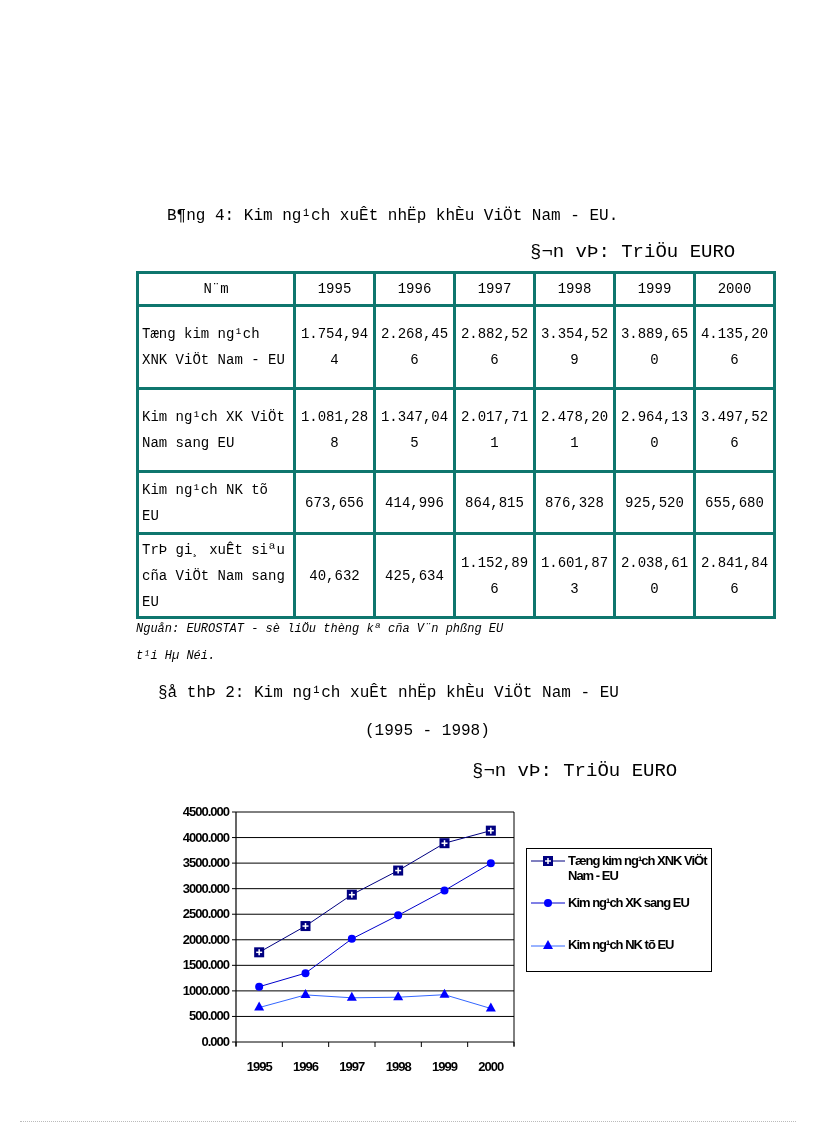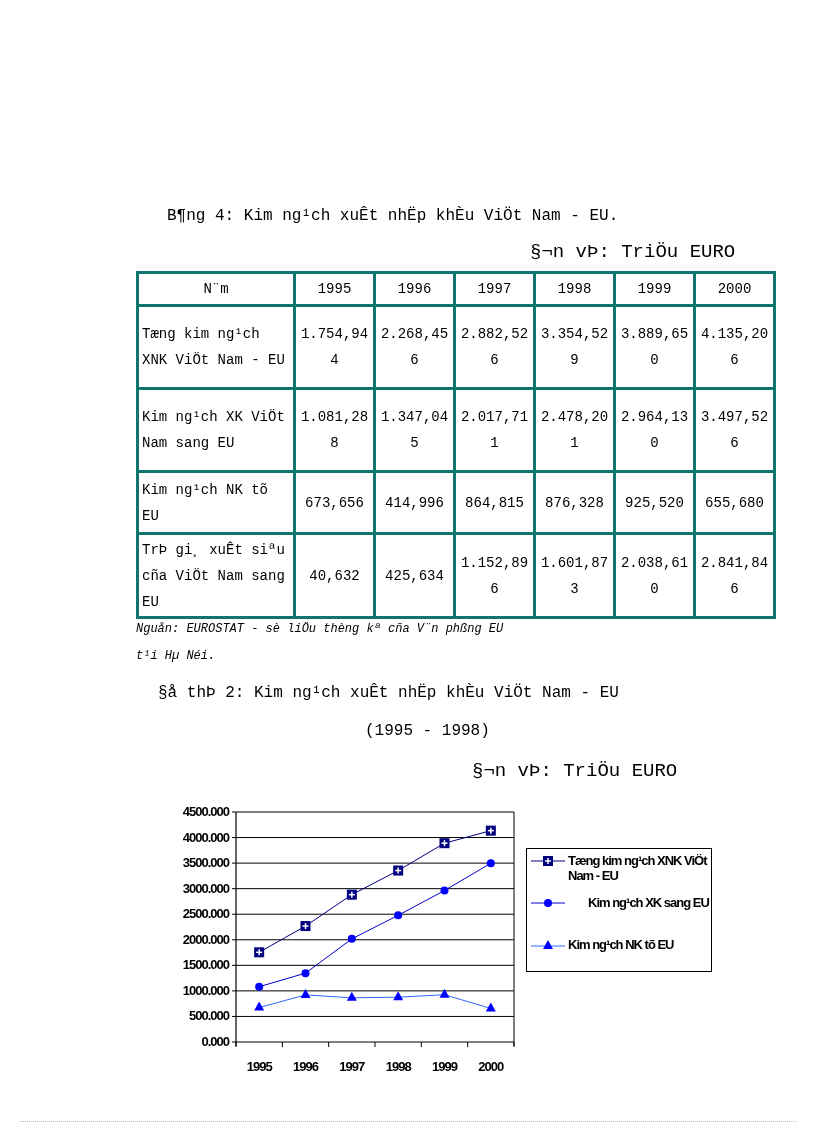--- a/index.html
+++ b/index.html
@@ -182,21 +182,21 @@
 <div class="legend">
   <div class="legend-item" style="top:4px;">
     <svg width="34" height="14">
       <line x1="0" y1="7" x2="34" y2="7" stroke="#000080" stroke-width="1"></line>
       <rect x="12" y="2" width="10" height="10" fill="#000080"></rect>
       <line x1="17" y1="4" x2="17" y2="10" stroke="#fff" stroke-width="1.5"></line>
       <line x1="14" y1="7" x2="20" y2="7" stroke="#fff" stroke-width="1.5"></line>
     </svg>
     <span class="lbl">Tæng kim ng¹ch XNK ViÖt Nam - EU</span>
   </div>
-  <div class="legend-item" style="top:46px;gap:20px;">
+  <div class="legend-item" style="top:46px;">
     <svg width="34" height="14">
       <line x1="0" y1="7" x2="34" y2="7" stroke="#0000cc" stroke-width="1"></line>
       <circle cx="17" cy="7" r="4" fill="#0000ff"></circle>
     </svg>
     <span class="lbl">Kim ng¹ch XK sang EU</span>
   </div>
   <div class="legend-item" style="top:88px;">
     <svg width="34" height="14">
       <line x1="0" y1="8" x2="34" y2="8" stroke="#3366ff" stroke-width="1"></line>
       <polygon points="17,2 22,11 12,11" fill="#0000ff"></polygon>

